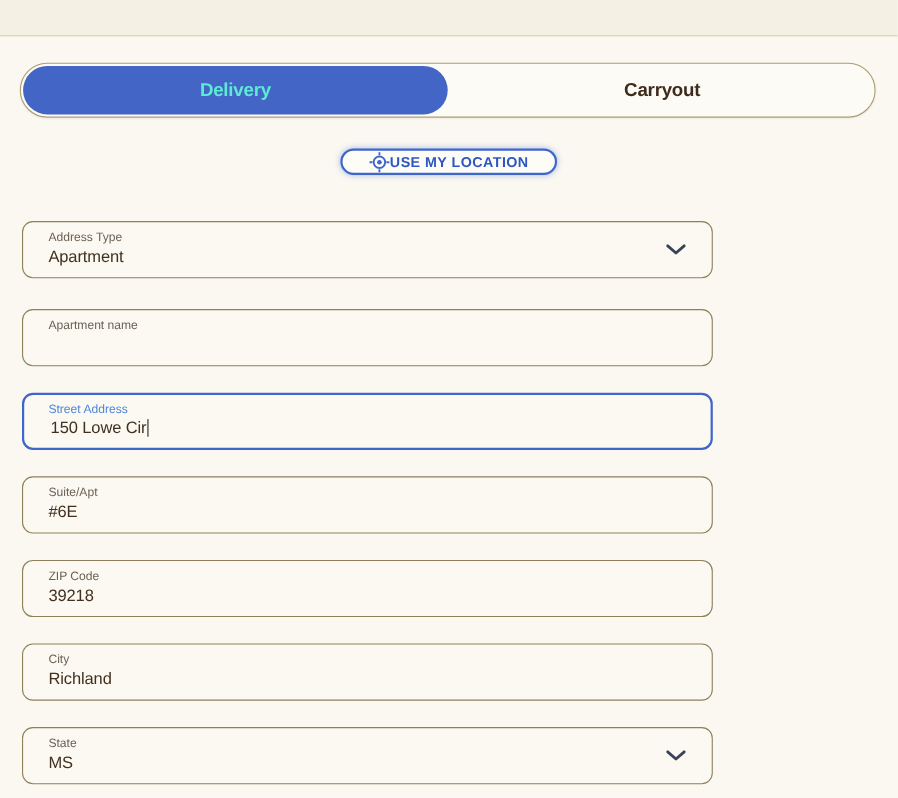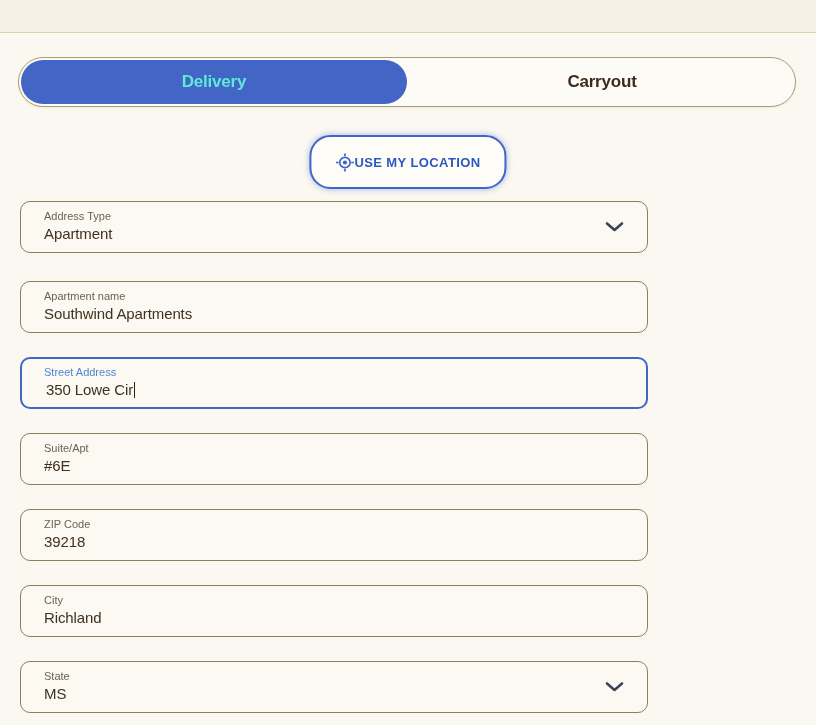--- a/index.html
+++ b/index.html
@@ -25,21 +25,21 @@
     flex:1 1 50%;display:flex;align-items:center;justify-content:center;
     font-size:17px;font-weight:bold;letter-spacing:-0.2px;cursor:pointer;
   }
   .toggle-half.active{
     margin:2px;border-radius:23px;background:#4265c6;color:#5eead4;
   }
   .toggle-half.inactive{color:#3e2b1c;}
   
   .location-btn{
     position:absolute;left:50%;top:135px;transform:translateX(-50%);
-    height:54px;box-sizing:border-box;padding:0 24px;
+    height:24px;box-sizing:border-box;padding:0 24px;
     display:flex;align-items:center;gap:0;
     border:2px solid #3e66cb;border-radius:21px;background:#fdfcf6;
     box-shadow:0 0 6px rgba(62,102,203,.45);
     color:#2d57c2;font-size:13px;font-weight:bold;letter-spacing:.4px;
     cursor:pointer;white-space:nowrap;
   }
   .location-btn svg{display:block;}
   
   .field{
     position:absolute;left:20px;width:628px;height:52px;
@@ -101,26 +101,25 @@
 <div class="field" id="field-0">
   <span class="flabel">Address Type</span>
   <span class="fvalue">Apartment</span>
   <svg class="chevron" viewBox="0 0 19 11">
     <polyline points="2,2 9.5,8.5 17,2" fill="none" stroke="#3a4358" stroke-width="2.6" stroke-linecap="round" stroke-linejoin="round"></polyline>
   </svg>
 </div>
 
 <div class="field" id="field-1">
   <span class="flabel">Apartment name</span>
-  <span class="fvalue">Southwind Apartments</span>
 </div>
 
 <div class="field focused" id="field-2">
   <span class="flabel">Street Address</span>
-  <span class="fvalue"><span>350 Lowe Cir</span><span class="caret"></span></span>
+  <span class="fvalue"><span>150 Lowe Cir</span><span class="caret"></span></span>
 </div>
 
 <div class="field" id="field-3">
   <span class="flabel">Suite/Apt</span>
   <span class="fvalue">#6E</span>
 </div>
 
 <div class="field" id="field-4">
   <span class="flabel">ZIP Code</span>
   <span class="fvalue">39218</span>

